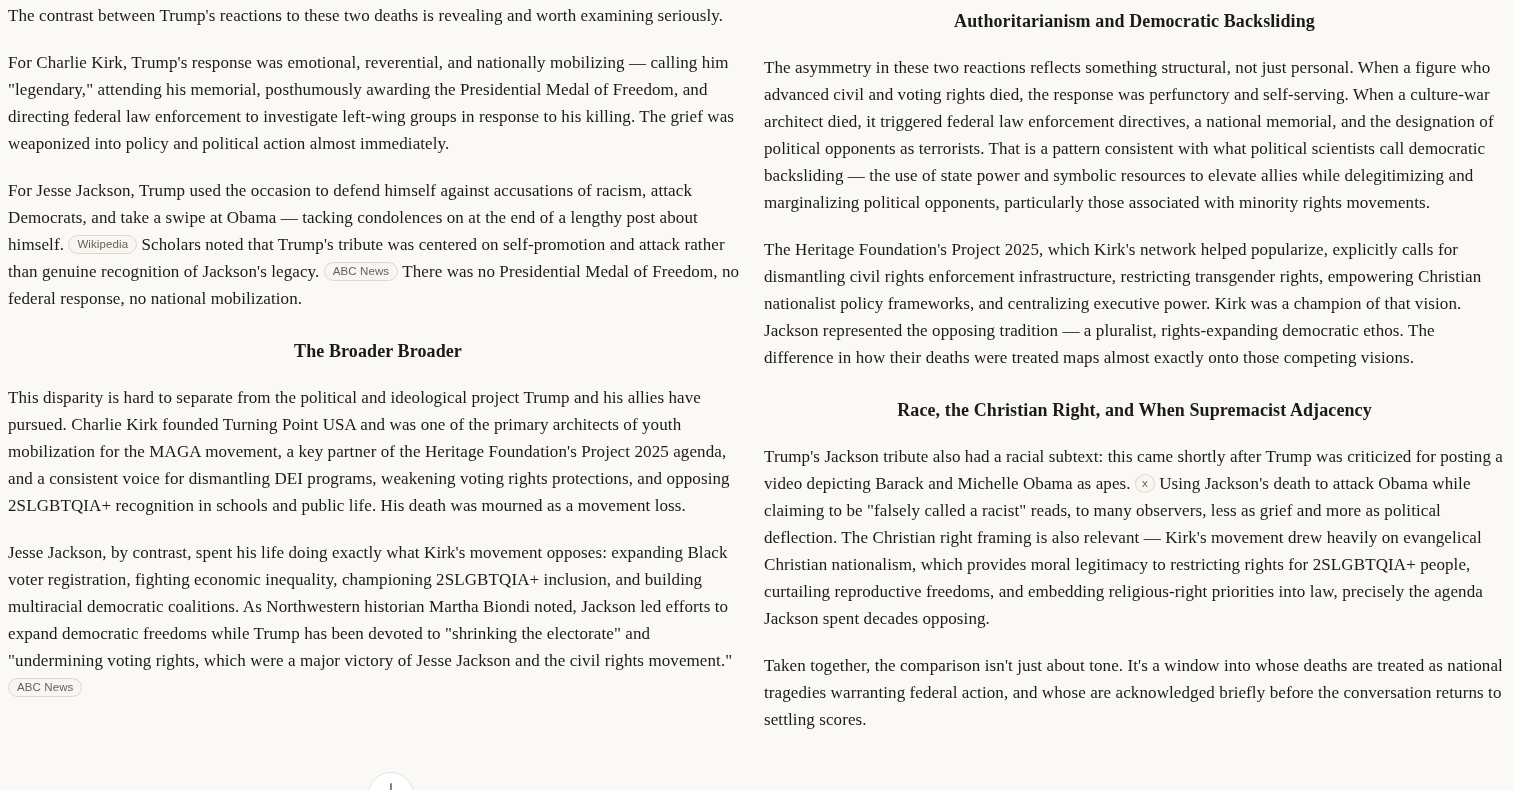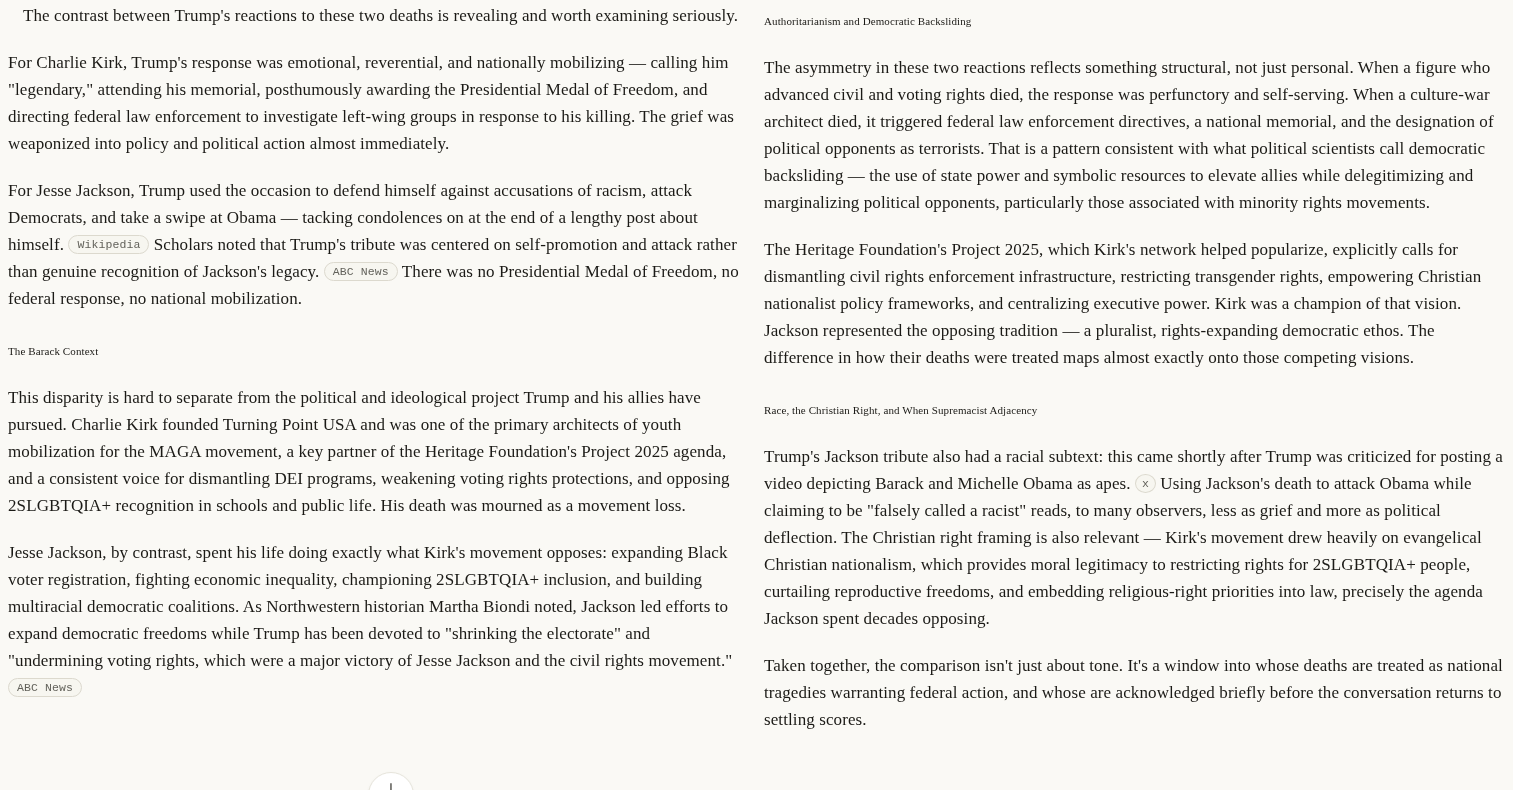--- a/index.html
+++ b/index.html
@@ -31,30 +31,31 @@
     padding-left: 7px;
     padding-right: 8px;
   }
   p.body-text {
     font-size: 17px;
     line-height: 27px;
     margin: 0 0 20px 0;
     letter-spacing: 0.1px;
   }
   h2.section-heading {
-    font-size: 11px;
+    font-size: 18px;
     line-height: 27px;
-    font-weight: normal;
+    font-weight: bold;
     margin: 26px 0 19px 0;
     letter-spacing: 0.1px;
+    text-align: center;
   }
-  p.body-text:first-child { margin-top: 0; margin-left: 15px; }
+  p.body-text:first-child { margin-top: 0; }
   .pill {
     display: inline-block;
-    font-family: Liberation Mono, monospace;
+    font-family: Liberation Sans, sans-serif;
     font-size: 11.5px;
     line-height: 17px;
     padding: 0 8px;
     border: 1px solid #DCD9CE;
     border-radius: 10px;
     background: #F7F6F0;
     color: #63625B;
     vertical-align: 2px;
     white-space: nowrap;
     cursor: pointer;
@@ -95,21 +96,21 @@
   <div class="column column-left">
     <p class="body-text">The contrast between Trump's reactions to these two deaths is revealing and worth examining seriously.</p>
 
 
     <p class="body-text">For Charlie Kirk, Trump's response was emotional, reverential, and nationally mobilizing — calling him "legendary," attending his memorial, posthumously awarding the Presidential Medal of Freedom, and directing federal law enforcement to investigate left-wing groups in response to his killing. The grief was weaponized into policy and political action almost immediately.</p>
 
     <p class="body-text">
       <span>For Jesse Jackson, Trump used the occasion to defend himself against accusations of racism, attack Democrats, and take a swipe at Obama — tacking condolences on at the end of a lengthy post about himself. </span><span class="pill">Wikipedia</span><span> Scholars noted that Trump's tribute was centered on self-promotion and attack rather than genuine recognition of Jackson's legacy. </span><span class="pill">ABC News</span><span> There was no Presidential Medal of Freedom, no federal response, no national mobilization.</span>
     </p>
 
-    <h2 class="section-heading">The Barack Context</h2>
+    <h2 class="section-heading">The Broader Broader</h2>
 
     <p class="body-text">This disparity is hard to separate from the political and ideological project Trump and his allies have pursued. Charlie Kirk founded Turning Point USA and was one of the primary architects of youth mobilization for the MAGA movement, a key partner of the Heritage Foundation's Project 2025 agenda, and a consistent voice for dismantling DEI programs, weakening voting rights protections, and opposing 2SLGBTQIA+ recognition in schools and public life. His death was mourned as a movement loss.</p>
 
     <p class="body-text">
       <span>Jesse Jackson, by contrast, spent his life doing exactly what Kirk's movement opposes: expanding Black voter registration, fighting economic inequality, championing 2SLGBTQIA+ inclusion, and building multiracial democratic coalitions. As Northwestern historian Martha Biondi noted, Jackson led efforts to expand democratic freedoms while Trump has been devoted to "shrinking the electorate" and "undermining voting rights, which were a major victory of Jesse Jackson and the civil rights movement." </span><span class="pill">ABC News</span>
     </p>
   </div>
 
   <div class="column column-right">
     <h2 class="section-heading" style="margin-top:6px;">Authoritarianism and Democratic Backsliding</h2>

